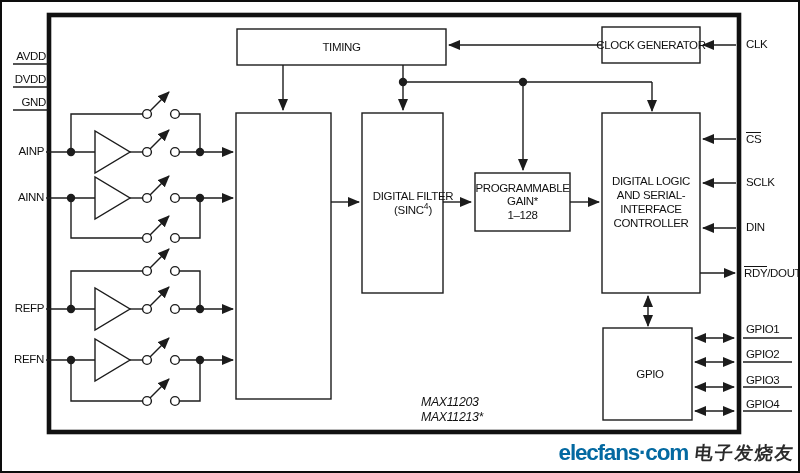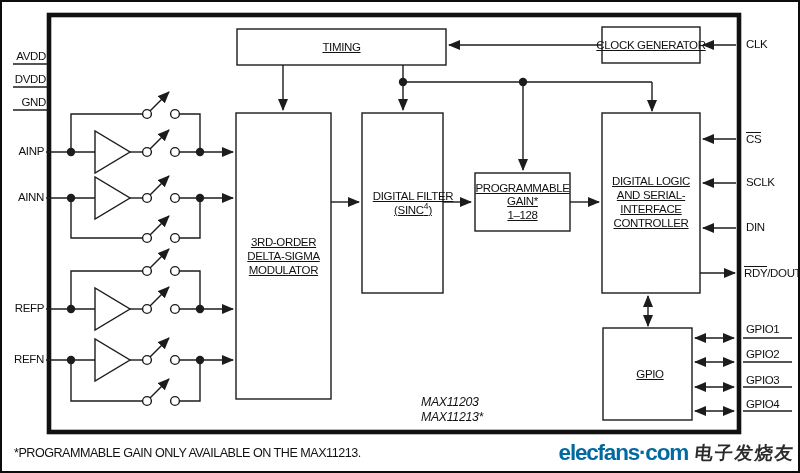--- a/index.html
+++ b/index.html
@@ -4,21 +4,21 @@
 <style>
   html,body { margin:0; padding:0; background:#e8e8e8; }
   .page {
     position:relative; width:800px; height:473px; background:#ffffff;
     font-family:"Liberation Sans", sans-serif; overflow:hidden;
   }
   .frame { position:absolute; left:0; top:0; right:0; bottom:0; border:2px solid #0d0d0d; pointer-events:none; }
   svg.art { position:absolute; left:0; top:0; }
   .lbl { position:absolute; color:#121212; font-size:11.5px; letter-spacing:-0.35px; line-height:13px; white-space:nowrap; }
   .rt  { text-align:right; }
-  .blk { display:flex; flex-direction:column; align-items:center; justify-content:center; text-align:center;text-decoration:underline; }
+  .blk { display:flex; flex-direction:column; align-items:center; justify-content:center; text-align:center; }
   .lh14 > div { line-height:14px; }
   .lh145 > div { line-height:14.5px;margin-left:21px; }
   .lh135 > div { line-height:13.5px; }
   .lh138 > div { line-height:13.8px; }
   sup { font-size:8.5px; line-height:0; letter-spacing:0; }
   .ovl { display:inline-block; border-top:1.4px solid #121212; line-height:12px; }
   .parts { font-style:italic; font-size:12.3px; line-height:14.5px; letter-spacing:-0.3px; text-align:left;margin-top:40px; }
   .foot { font-size:12.6px; letter-spacing:-0.5px; color:#121212; }
   .wm { position:absolute; left:550px; top:439px; width:245px; height:28px;
         display:flex; align-items:center; justify-content:flex-end; gap:7px; }
@@ -169,25 +169,20 @@
       <circle cx="200" cy="309" r="4.2"></circle>
       <circle cx="71" cy="360" r="4.2"></circle>
       <circle cx="200" cy="360" r="4.2"></circle>
       <circle cx="403" cy="82" r="4.2"></circle>
       <circle cx="523" cy="82" r="4.2"></circle>
     </g>
   </svg>
 
   <div class="lbl blk" style="left:237px;top:29px;width:209px;height:36px">TIMING</div>
   <div class="lbl blk" style="left:602px;top:27px;width:98px;height:36px">CLOCK GENERATOR</div>
-  <div class="lbl blk lh14" style="left:236px;top:113px;width:95px;height:286px">
-    <div>3RD-ORDER</div>
-    <div>DELTA-SIGMA</div>
-    <div>MODULATOR</div>
-  </div>
   <div class="lbl blk lh145" style="left:362px;top:113px;width:81px;height:180px">
     <div>DIGITAL FILTER</div>
     <div><span>(SINC</span><sup>4</sup><span>)</span></div>
   </div>
   <div class="lbl blk lh135" style="left:475px;top:173px;width:95px;height:58px">
     <div>PROGRAMMABLE</div>
     <div>GAIN*</div>
     <div>1–128</div>
   </div>
   <div class="lbl blk lh138" style="left:602px;top:113px;width:98px;height:180px">
@@ -214,21 +209,20 @@
   <div class="lbl" style="left:746px;top:323px">GPIO1</div>
   <div class="lbl" style="left:746px;top:348px">GPIO2</div>
   <div class="lbl" style="left:746px;top:374px">GPIO3</div>
   <div class="lbl" style="left:746px;top:398px">GPIO4</div>
 
   <div class="lbl parts" style="left:421px;top:355px;width:100px">
     <div>MAX11203</div>
     <div>MAX11213*</div>
   </div>
 
-  <div class="lbl foot" style="left:14px;top:447px">*PROGRAMMABLE GAIN ONLY AVAILABLE ON THE MAX11213.</div>
 
   <div class="wm">
     <span class="logo" style="color: #0369a1;">elecfans·com</span>
     <span class="cjk">电子发烧友</span>
   </div>
 
   <div class="frame"></div>
 </div>
 
 </body></html>

